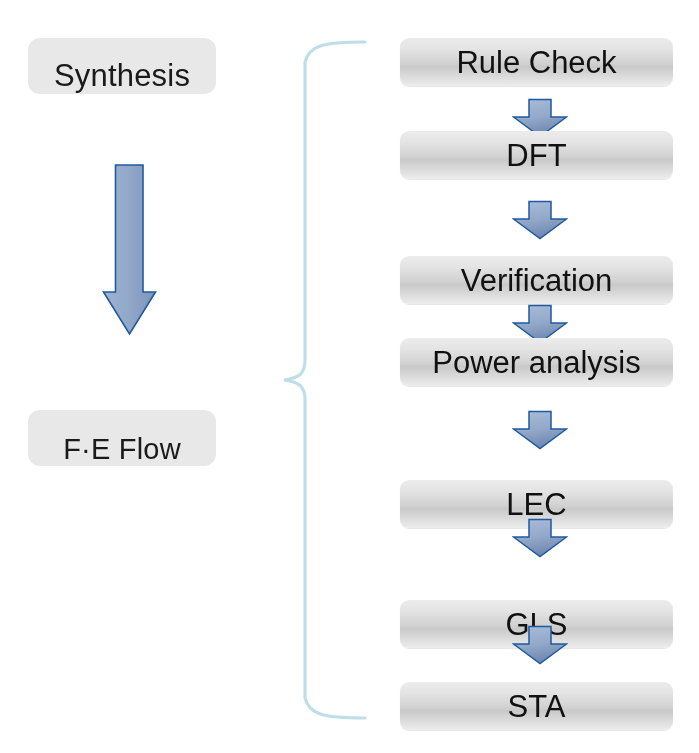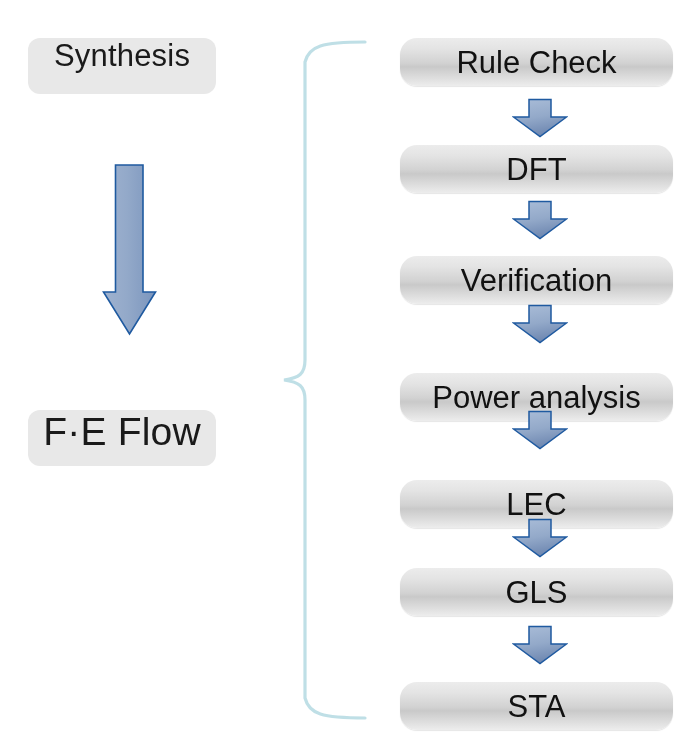--- a/index.html
+++ b/index.html
@@ -15,43 +15,43 @@
     font-family: "Liberation Sans", sans-serif;
     -webkit-font-smoothing: antialiased;
   }
 
   
   .stage-box {
     position: absolute;
     background: #e8e8e8;
     border-radius: 12px;
     display: flex;
-    align-items: flex-start;
+    align-items: flex-end;
     justify-content: center;
     color: #1a1a1a;
     letter-spacing: .2px;
   }
   #stage-synthesis {
     left: 28px;  top: 38px;
     width: 188px; height: 56px;
     font-size: 31px;
   }
   #stage-fe-flow {
     left: 28px;  top: 410px;
     width: 188px; height: 56px;
-    font-size: 39px;
+    font-size: 29px;
   }
 
   
   .flow-box {
     position: absolute;
     left: 400px;
     width: 273px;
     height: 48px;
-    border-radius: 17px;
+    border-radius: 9px;
     background: linear-gradient(to bottom,
         #ececec 0%,
         #e4e4e4 22%,
         #d2d2d2 52%,
         #c9c9c9 60%,
         #e2e2e2 88%,
         #ededed 100%);
     box-shadow: 0 1px 1px rgba(0,0,0,.10);
     display: flex;
     align-items: center;
@@ -128,53 +128,53 @@
   <defs>
     <linearGradient id="arrGrad" x1="0" y1="0" x2="0.25" y2="1">
       <stop offset="0%" stop-color="#aabdd8"></stop>
       <stop offset="55%" stop-color="#93a9c9"></stop>
       <stop offset="100%" stop-color="#7089b2"></stop>
     </linearGradient>
   </defs>
   <polygon points="17,1.5 39,1.5 39,19 54.5,19 28,38.5 1.5,19 17,19" fill="url(#arrGrad)" stroke="#1f5aa0" stroke-width="1.5" stroke-linejoin="miter"></polygon>
 </svg>
 
-<div class="flow-box" style="top:145px">
+<div class="flow-box" style="top:131px">
   <span>DFT</span>
 </div>
 
 <svg class="flow-arrow" style="top:200px" viewBox="0 0 56 40">
   <polygon points="17,1.5 39,1.5 39,19 54.5,19 28,38.5 1.5,19 17,19" fill="url(#arrGrad)" stroke="#1f5aa0" stroke-width="1.5" stroke-linejoin="miter"></polygon>
 </svg>
 
 <div class="flow-box" style="top:256px">
   <span>Verification</span>
 </div>
 
 <svg class="flow-arrow" style="top:304px" viewBox="0 0 56 40">
   <polygon points="17,1.5 39,1.5 39,19 54.5,19 28,38.5 1.5,19 17,19" fill="url(#arrGrad)" stroke="#1f5aa0" stroke-width="1.5" stroke-linejoin="miter"></polygon>
 </svg>
 
-<div class="flow-box" style="top:373px">
+<div class="flow-box" style="top:338px">
   <span>Power analysis</span>
 </div>
 
 <svg class="flow-arrow" style="top:410px" viewBox="0 0 56 40">
   <polygon points="17,1.5 39,1.5 39,19 54.5,19 28,38.5 1.5,19 17,19" fill="url(#arrGrad)" stroke="#1f5aa0" stroke-width="1.5" stroke-linejoin="miter"></polygon>
 </svg>
 
 <div class="flow-box" style="top:480px">
   <span>LEC</span>
 </div>
 
 <svg class="flow-arrow" style="top:518px" viewBox="0 0 56 40">
   <polygon points="17,1.5 39,1.5 39,19 54.5,19 28,38.5 1.5,19 17,19" fill="url(#arrGrad)" stroke="#1f5aa0" stroke-width="1.5" stroke-linejoin="miter"></polygon>
 </svg>
 
-<div class="flow-box" style="top:568px">
+<div class="flow-box" style="top:600px">
   <span>GLS</span>
 </div>
 
 <svg class="flow-arrow" style="top:625px" viewBox="0 0 56 40">
   <polygon points="17,1.5 39,1.5 39,19 54.5,19 28,38.5 1.5,19 17,19" fill="url(#arrGrad)" stroke="#1f5aa0" stroke-width="1.5" stroke-linejoin="miter"></polygon>
 </svg>
 
 <div class="flow-box" style="top:682px">
   <span>STA</span>
 </div>

